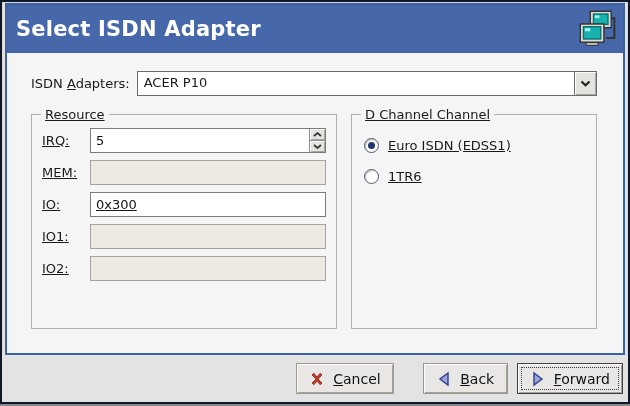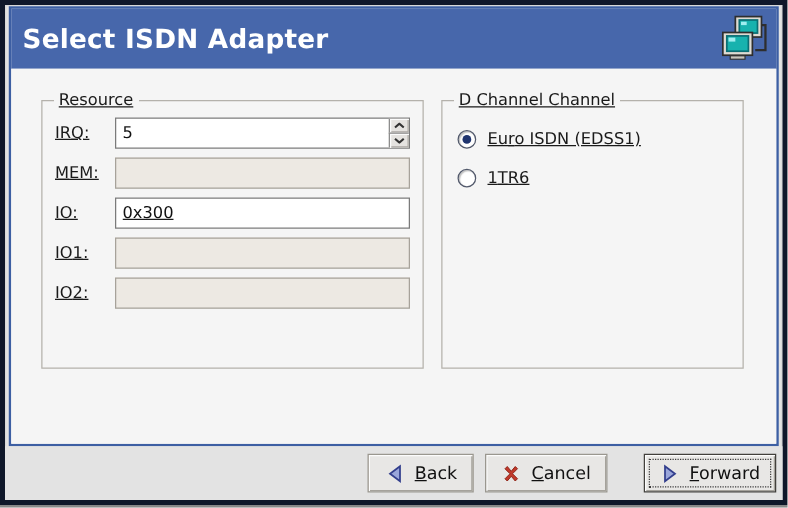--- a/index.html
+++ b/index.html
@@ -5,21 +5,21 @@
   * { box-sizing: border-box; margin: 0; padding: 0; }
   html,body { width: 630px; height: 406px; }
   body {
     font-family: "DejaVu Sans", "Liberation Sans", sans-serif;
     font-size: 13px;
     color: #1a1a1a;
     background: #888;
   }
   .window {
     width: 630px; height: 404px;
-    border: 4px solid #0f172a;
+    border: 2px solid #0f172a;
     background: #e3e3e3;
     box-shadow: inset 0 0 0 1px #d8d8d8;
     display: flex; flex-direction: column;
   }
   .frame {
     margin: 1px 3px 0 3px;
     height: 352px;
     border: 2px solid #3d5fa3;
     display: flex; flex-direction: column;
     background: #f5f5f5;
@@ -181,20 +181,31 @@
             <rect x="6" y="19.5" width="19" height="13.5" fill="#17b2ae" stroke="#0b6e74" stroke-width="1.5"></rect>
             <rect x="7.5" y="21" width="6" height="3.5" fill="#9feef0" stroke="none"></rect>
             <rect x="9" y="37" width="13" height="3" fill="#c8c5bd" stroke="#2e2e2e" stroke-width="1"></rect>
           </g>
         </svg>
       </span>
     </div>
 
     <div class="body">
 
+      <div class="adapter-row">
+        <label>ISDN <u>A</u>dapters:</label>
+        <div class="combo">
+          <span class="combo-text">ACER P10</span>
+          <span class="combo-btn">
+            <svg class="chev" width="11" height="7" viewBox="0 0 11 7">
+              <polyline points="1.5,1.5 5.5,5.2 9.5,1.5" fill="none" stroke="#222" stroke-width="2.2"></polyline>
+            </svg>
+          </span>
+        </div>
+      </div>
 
       <div class="columns">
 
         <fieldset class="resource">
           <legend>Resource</legend>
 
           <div class="field-row">
             <label>IR<u>Q</u>:</label>
             <span class="spinwrap">
               <input class="txt" type="text" value="5" style="">
@@ -247,34 +258,34 @@
             <span class="radio-label">1<u>T</u>R6</span>
           </div>
         </fieldset>
 
       </div>
     </div>
   </div>
 
   <div class="buttonbar">
 
+    <button class="btn btn-cancel">
+      <svg class="icon16" viewBox="0 0 16 16">
+        <path d="M3 4 L7 8 L3 12 L4.8 13.8 L8 10 L11.2 13.8 L13 12 L9 8 L13 4 L11.2 2.2 L8 6 L4.8 2.2 Z" fill="#c1392b" stroke="#8e2417" stroke-width="0.8"></path>
+      </svg>
+      <span><u>C</u>ancel</span>
+    </button>
+
     <button class="btn btn-back">
       <svg class="icon16" viewBox="0 0 16 16">
         <polygon points="12,2 4,8 12,14" fill="#9aa6da" stroke="#333f8d" stroke-width="1.4"></polygon>
       </svg>
       <span><u>B</u>ack</span>
     </button>
 
-    <button class="btn btn-cancel">
-      <svg class="icon16" viewBox="0 0 16 16">
-        <path d="M3 4 L7 8 L3 12 L4.8 13.8 L8 10 L11.2 13.8 L13 12 L9 8 L13 4 L11.2 2.2 L8 6 L4.8 2.2 Z" fill="#c1392b" stroke="#8e2417" stroke-width="0.8"></path>
-      </svg>
-      <span><u>C</u>ancel</span>
-    </button>
-
     <button class="btn btn-forward default">
       <svg class="icon16" viewBox="0 0 16 16">
         <polygon points="4,2 12,8 4,14" fill="#9aa6da" stroke="#333f8d" stroke-width="1.4"></polygon>
       </svg>
       <span><u>F</u>orward</span>
     </button>
 
   </div>
 </div>
 

